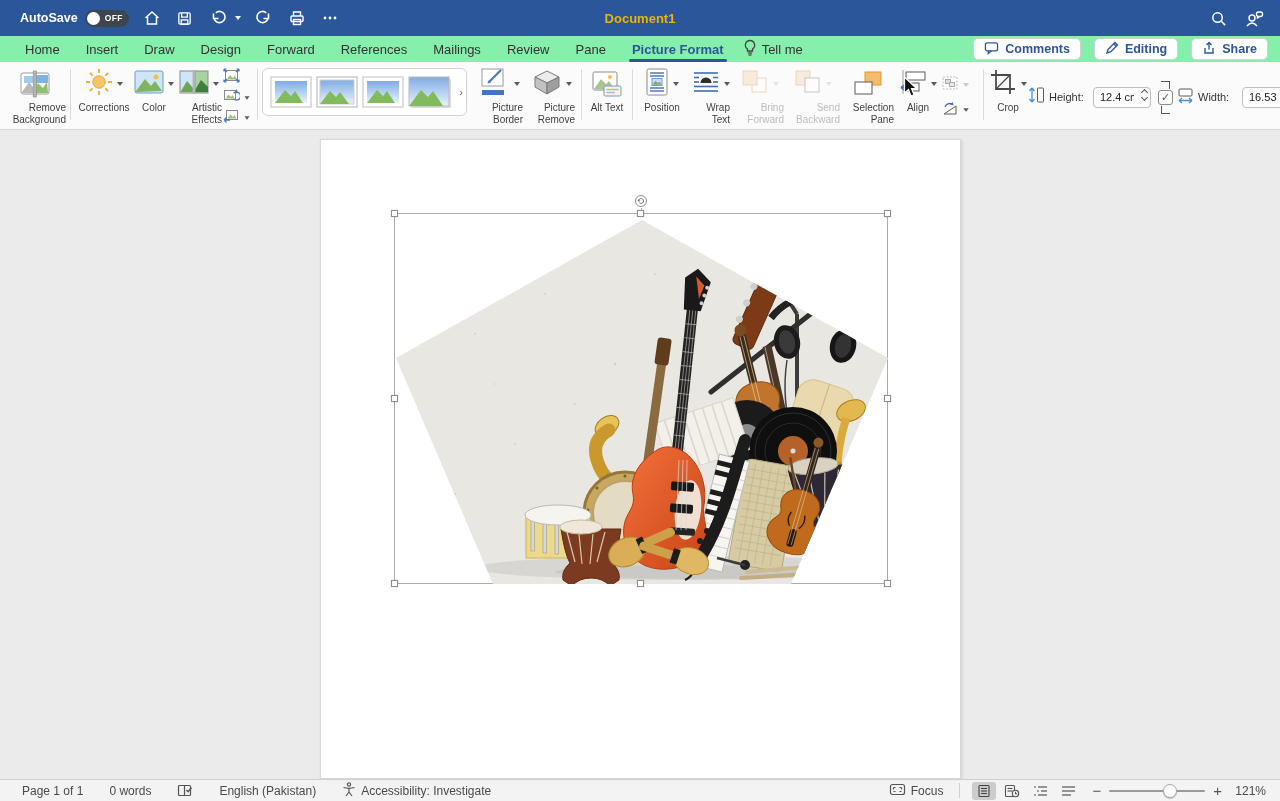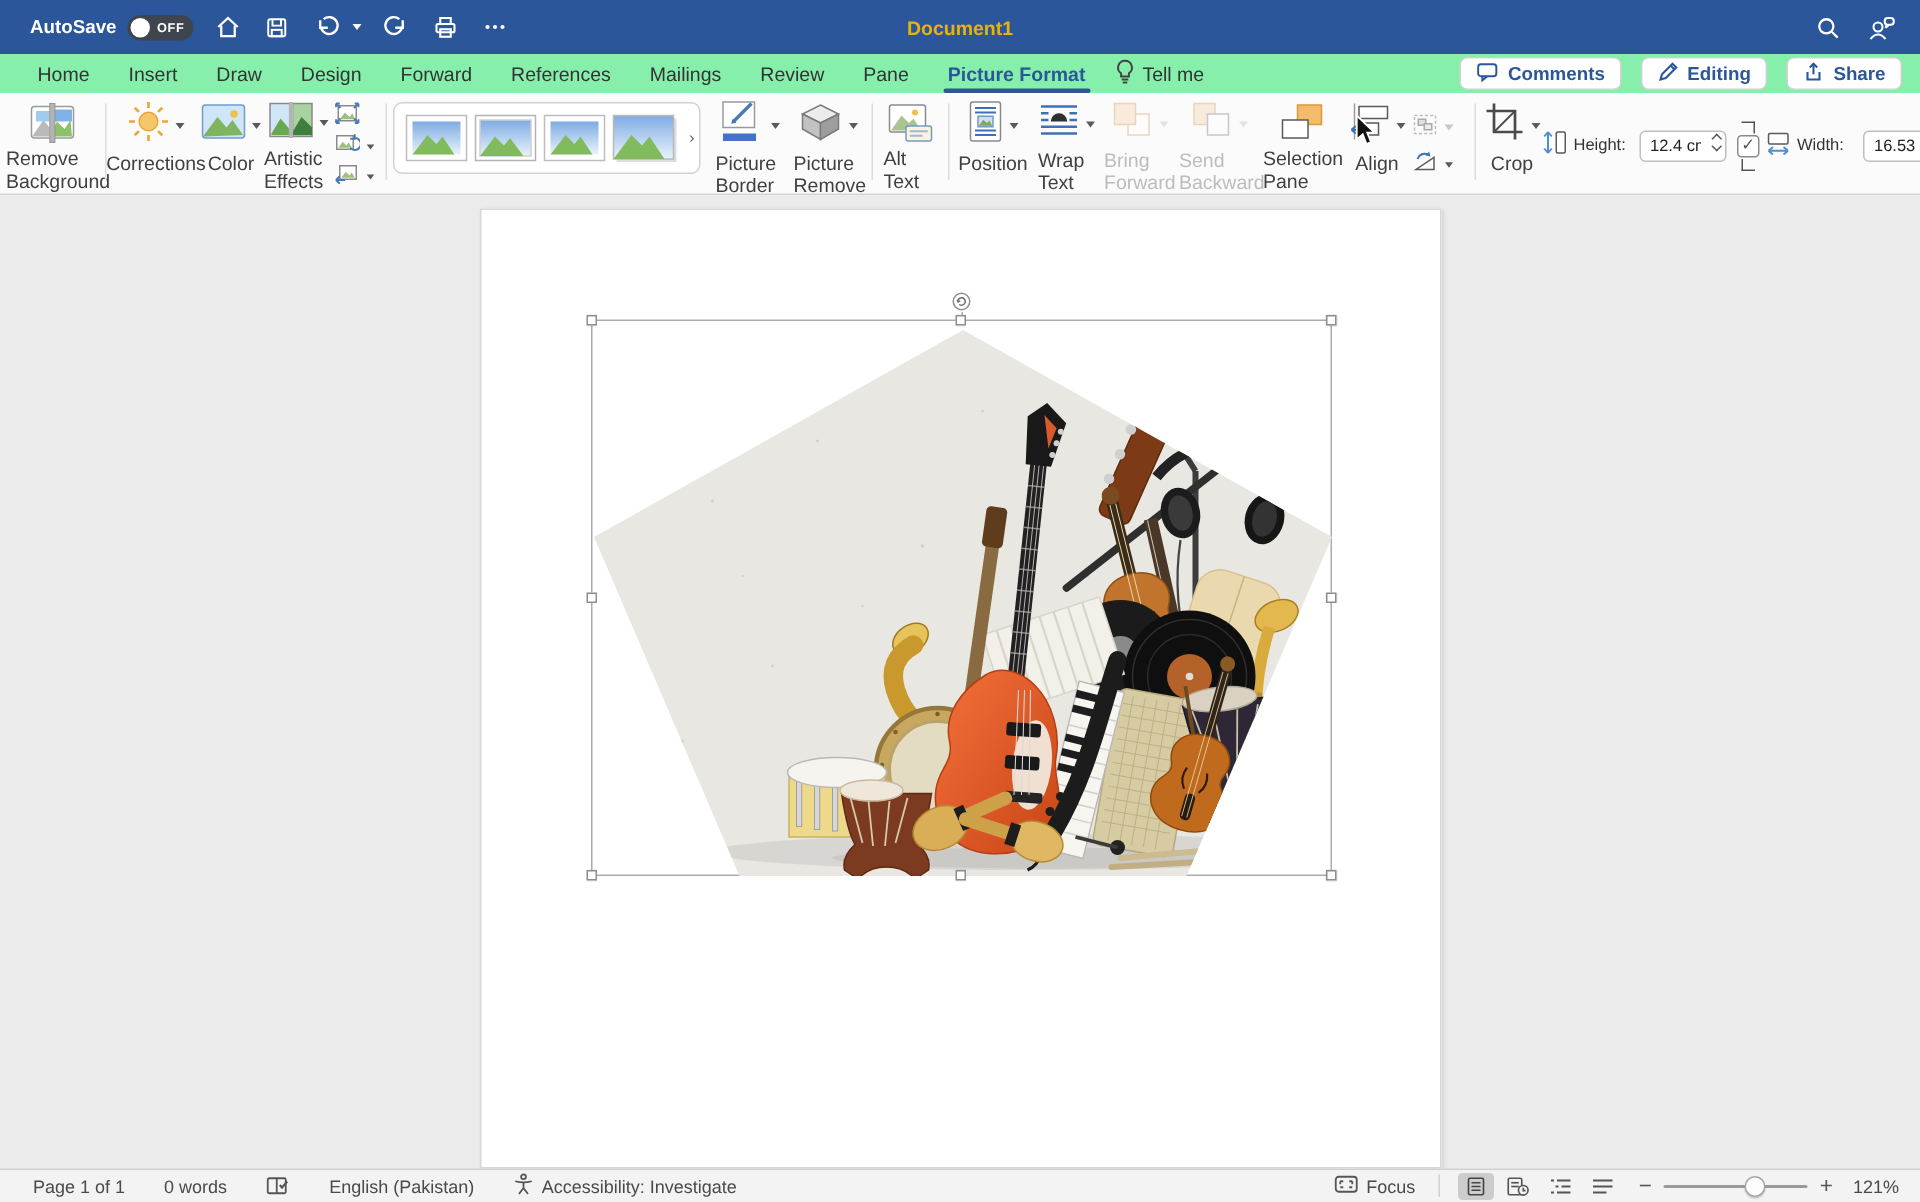--- a/index.html
+++ b/index.html
@@ -22,21 +22,21 @@
   .tab.active{color:#2b579a;font-weight:bold;}
   .tab.active::after{content:"";position:absolute;left:10px;right:10px;bottom:0;height:3px;background:#2b579a;border-radius:2px;}
   .tellme{display:flex;align-items:center;gap:5px;margin-left:6px;font-size:13px;color:#333;}
   .qactions{margin-left:auto;display:flex;align-items:center;gap:13px;padding-left:22px;}
   .qbtn{display:flex;align-items:center;gap:6px;height:22px;padding:0 10px;border:1px solid #d2d2d2;border-radius:5px;color:#2b579a;font-size:12.5px;font-weight:bold;background:#fff;}
   
   .ribbon{position:absolute;left:0;top:62px;width:1280px;height:68px;background:#fbfbfb;border-bottom:1px solid #d6d6d6;display:flex;align-items:stretch;padding:2px 2px 0 4px;overflow:hidden;}
   .vdiv{width:1px;background:#dcdcdc;margin:5px 4px 9px 4px;flex:none;}
   .rbtn{display:flex;flex-direction:column;align-items:center;padding-top:3px;flex:none;cursor:default;}
   .ricon{height:33px;display:flex;align-items:center;justify-content:center;}
-  .rlabel{font-size:13px;color:#3f3f3f;text-align:left;line-height:1.15;margin-top:2px;white-space:pre-line;}
+  .rlabel{font-size:10px;color:#3f3f3f;text-align:right;line-height:1.15;margin-top:2px;white-space:pre-line;}
   .chev{width:0;height:0;border-left:3.5px solid transparent;border-right:3.5px solid transparent;border-top:4px solid #5a5a5a;margin-left:4px;}
   .disabled .rlabel{color:#bcbcbc;}
   .disabled .ricon{opacity:.45;}
   .disabled .chev{border-top-color:#c8c8c8;}
   .minicol{display:flex;flex-direction:column;justify-content:center;gap:3px;padding-top:2px;flex:none;width:30px;}
   .mini{display:flex;align-items:center;height:17px;}
   .gallery{width:205px;height:48px;margin-top:4px;border:1px solid #d2d2d2;border-radius:6px;background:#fff;display:flex;align-items:center;flex:none;position:relative;}
   .gmore{position:absolute;right:3px;top:17px;font-size:11px;color:#666;}
   .sizegrp{display:flex;flex-direction:row;justify-content:center;gap:4px;flex:none;padding-top:1px;}
   .size-row{display:flex;align-items:center;gap:4px;}

